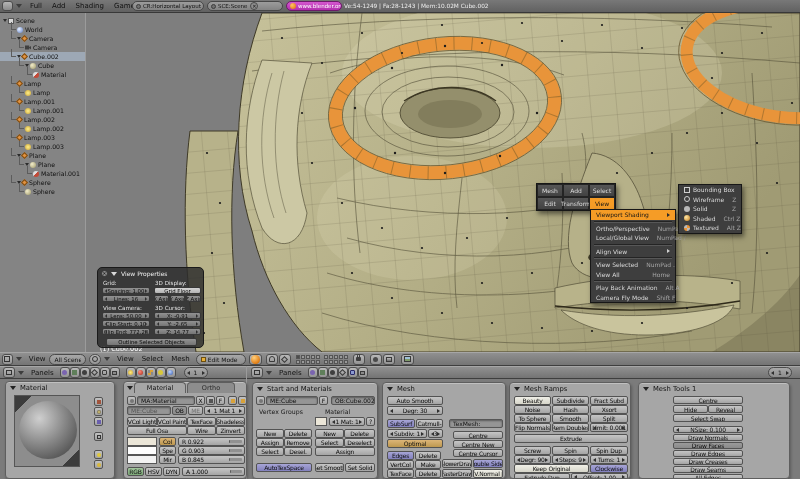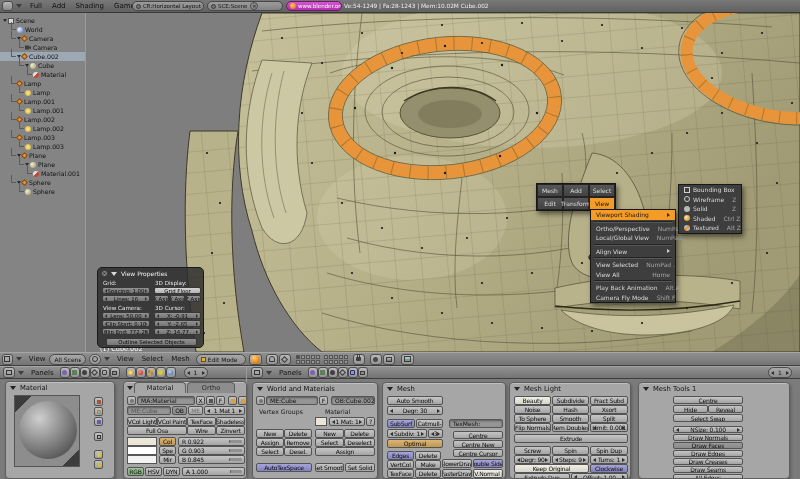--- a/index.html
+++ b/index.html
@@ -752,21 +752,21 @@
       <span>DYN</span>
     </div>
   <div class="btn sld" style="left:58px;top:85px;width:63px;justify-content:flex-start;padding-left:3px">
       <span>A 1.000</span>
     </div>
 </div>
 
 <div class="panel" style="left:252px;top:382px;width:126px;height:97px">
   <div class="phd">
       <span class="tri"></span>
-      <span>World and Materials</span>
+      <span>Start and Materials</span>
     </div>
   <span class="icobtn" style="left:3px;top:13px">
       <i style="background:#777;border-radius:50%"></i>
     </span>
   <div class="field" style="left:13px;top:13px;width:52px">
       <span>ME:Cube</span>
     </div>
   <div class="btn" style="left:66px;top:13px;width:9px">
       <span>F</span>
     </div>
@@ -892,21 +892,21 @@
       <span>Double Sided</span>
     </div>
   <div class="btn on" style="left:90px;top:86px;width:30px">
       <span>No V.Normal Flip</span>
     </div>
 </div>
 
 <div class="panel" style="left:509px;top:382px;width:122px;height:97px">
   <div class="phd">
       <span class="tri"></span>
-      <span>Mesh Light</span>
+      <span>Mesh Ramps</span>
     </div>
   <div class="btn on" style="left:4px;top:13px;width:37px">
       <span>Beauty</span>
     </div>
   <div class="btn" style="left:42px;top:13px;width:37px">
       <span>Subdivide</span>
     </div>
   <div class="btn" style="left:80px;top:13px;width:38px">
       <span>Fract Subd</span>
     </div>

